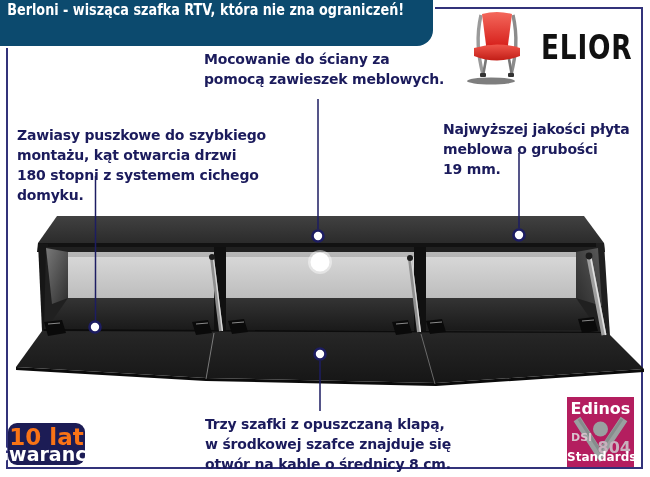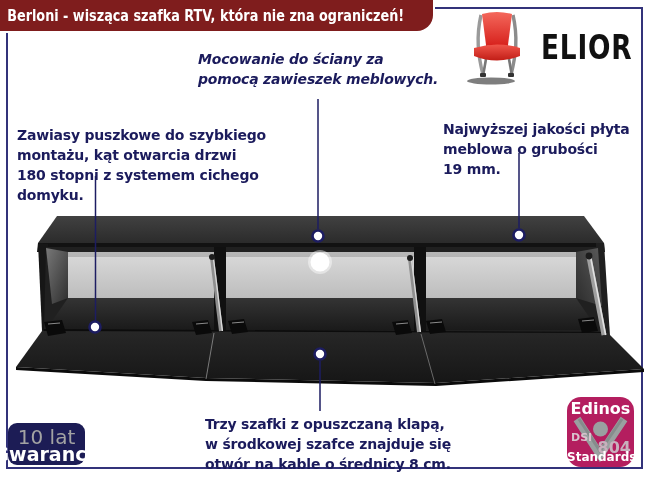--- a/index.html
+++ b/index.html
@@ -5,56 +5,55 @@
   html,body{margin:0;padding:0;background:#fff;}
   .stage{
     position:relative;width:650px;height:477px;background:#fff;overflow:hidden;
     font-family:"DejaVu Sans","Liberation Sans",sans-serif;
   }
   .frame{
     position:absolute;left:6px;top:7px;width:633px;height:458px;
     border:2px solid #32327a;background:transparent;z-index:1;
   }
   .title-bar{
-    position:absolute;left:0;top:0;width:433px;height:31px;z-index:3;
-    background:#7f1d1d;border-radius:0 0 16px 0;
+    position:absolute;left:0;top:0;width:433px;height:46px;z-index:3;
+    background:#0c4a6e;border-radius:0 0 16px 0;
     box-shadow:2px 2px 0 0 #ffffff;
-    color:#fff;display:flex;align-items:center;
+    color:#fff;display:flex;
   }
   .title-bar span{
     display:inline-block;white-space:nowrap;font-weight:bold;font-size:16px;
     padding-left:9px;transform:scaleX(.8);transform-origin:left center;
   }
   .logo{
     position:absolute;left:466px;top:9px;z-index:3;display:flex;align-items:center;gap:13px;
   }
   .elior-text{
     font-weight:800;font-size:33px;color:#111;letter-spacing:1px;
     transform:scaleX(.8);transform-origin:left center;line-height:78px;
   }
   .note{
     position:absolute;z-index:4;color:#1b1b5c;font-weight:bold;font-size:14px;
     line-height:20px;letter-spacing:-.2px;white-space:pre-line;
   }
-  .note-wall-mount{left:198px;top:49px;width:260px;font-style:italic;}
+  .note-wall-mount{left:204px;top:49px;width:260px;}
   .note-hinges{left:17px;top:125px;width:265px;}
   .note-board{left:443px;top:119px;width:200px;}
   .note-cabinets{left:205px;top:414px;width:270px;}
   .scene{position:absolute;left:0;top:0;z-index:2;}
   .badge-guarantee{
     position:absolute;left:8px;top:423px;width:77px;height:42px;z-index:4;
     background:#1c1c55;border-radius:9px;display:flex;flex-direction:column;
     align-items:center;justify-content:center;
   }
-  .badge-guarantee .g1{color:#a3a3a3;font-weight:normal;font-size:20px;line-height:20px;}
+  .badge-guarantee .g1{color:#f97316;font-weight:bold;font-size:23px;line-height:20px;}
   .badge-guarantee .g2{color:#ffffff;font-weight:bold;font-size:19px;line-height:15px;}
   .badge-edinos{
     position:absolute;left:567px;top:397px;width:67px;height:70px;z-index:4;
     background:#b41e5f;
-    border-radius:14px;
   }
   .badge-edinos .ed-name{
     position:absolute;left:0;top:2px;width:100%;text-align:center;
     color:#fff;font-weight:bold;font-size:16px;
   }
   .badge-edinos svg{position:absolute;left:0;top:0;}
   .badge-edinos .ed-dsi{
     position:absolute;left:4px;top:34px;color:#d9c2cd;font-weight:bold;font-size:11px;
   }
   .badge-edinos .ed-num{

